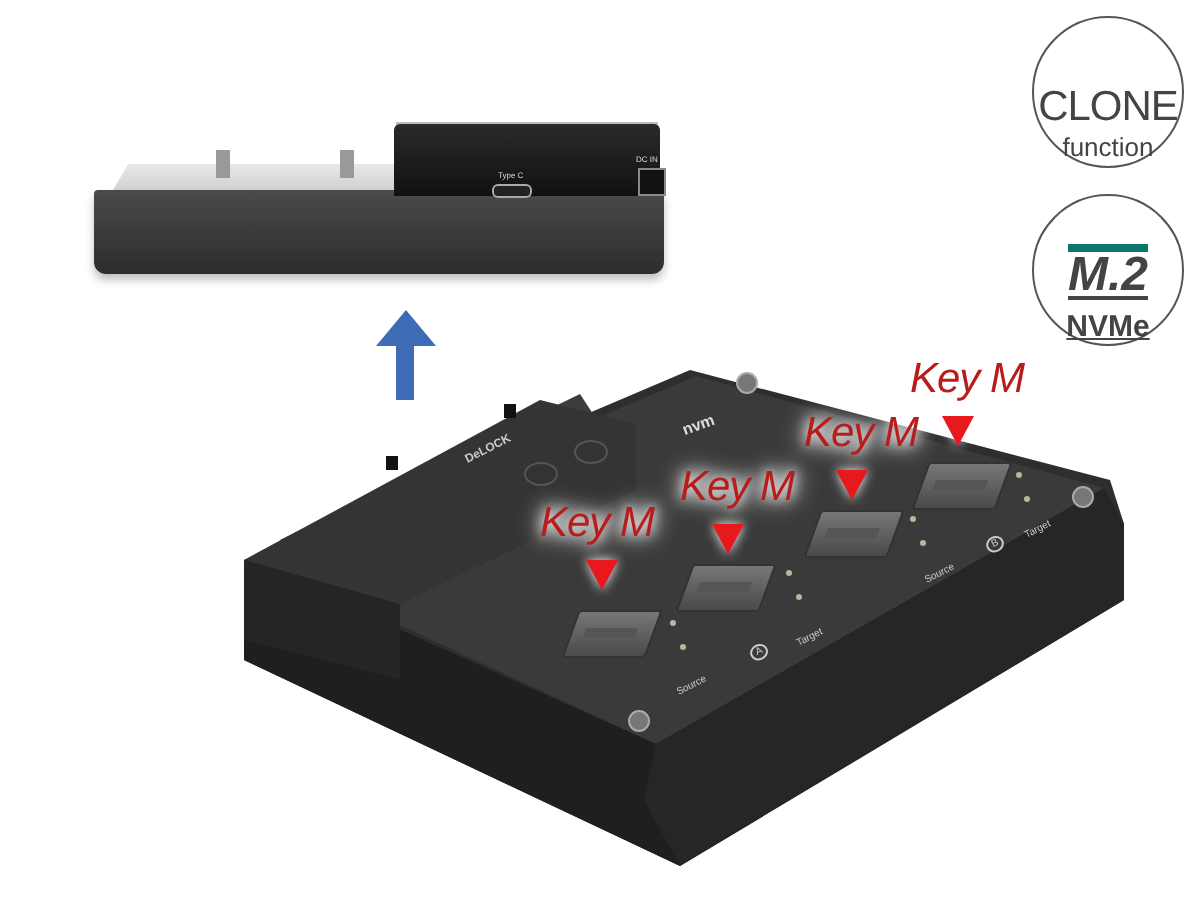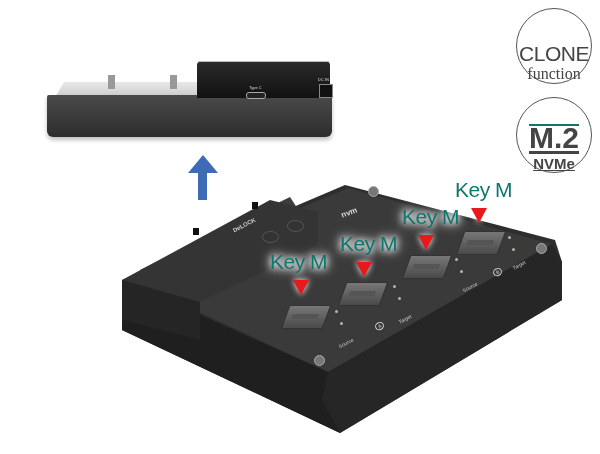--- a/index.html
+++ b/index.html
@@ -2,38 +2,38 @@
 <html><head>
   <meta charset="utf-8">
   <style>
     html, body { margin:0; padding:0; background:#ffffff; }
     body { width:600px; height:454px; position:relative; overflow:hidden; font-family:"Liberation Sans", sans-serif; }
     .abs { position:absolute; }
 
     
     .badge { position:absolute; border:1.5px solid #555; border-radius:50%; width:74px; height:74px; background:#fff; display:flex; flex-direction:column; align-items:center; justify-content:flex-end; color:#444; }
     .badge .big { font-size:21px; line-height:21px; letter-spacing:-0.5px; }
-    .badge .small { font-size:16px; line-height:19px;font-family:Liberation Serif, serif; }
-    .badge .m2 { font-size:30px; font-weight:bold; line-height:22px; border-top:2px solid #0f766e; padding-top:1px; text-decoration:underline; text-underline-offset:3px; }
+    .badge .small { font-size:13px; line-height:19px; }
+    .badge .m2 { font-size:24px; font-weight:bold; line-height:22px; border-top:4px solid #0f766e; padding-top:1px; text-decoration:underline; text-underline-offset:3px;font-style:italic; }
     .badge .nvme { font-size:15px; font-weight:bold; margin-top:6px;text-decoration:underline; }
 
     
     .side-base { left:47px; top:95px; width:285px; height:42px; background:linear-gradient(#4a4a4a,#2d2d2d); border-radius:2px 2px 6px 6px; box-shadow:0 3px 4px rgba(0,0,0,0.25); }
     .side-tray { left:60px; top:82px; width:140px; height:14px; background:linear-gradient(#e8e8e8,#cfcfcf); transform:skewX(-30deg); }
     .side-post { width:7px; height:14px; background:#999; top:75px; }
     .side-top { left:197px; top:62px; width:133px; height:36px; background:linear-gradient(#2a2a2a,#111); border-radius:3px 3px 0 0; }
     .side-top-lip { left:198px; top:61px; width:131px; height:3px; background:#bbb; }
     .port-label { font-size:4px; color:#ddd; }
     .port-usbc { left:246px; top:92px; width:18px; height:5px; border:1px solid #aaa; border-radius:3px; background:#222; }
     .port-dc { left:319px; top:84px; width:12px; height:12px; background:#111; border:1px solid #888; }
 
     
     .arrow-shaft { left:198px; top:170px; width:9px; height:30px; background:#3e6bb5; }
     .arrow-head { left:188px; top:155px; width:0; height:0; border-left:15px solid transparent; border-right:15px solid transparent; border-bottom:18px solid #3e6bb5; }
-    .key { position:absolute; font-size:21px; color:#0f766e; letter-spacing:-0.5px; text-shadow:0 0 6px #fff, 0 0 10px #fff, 0 0 14px #fff; }
+    .key { position:absolute; font-size:21px; color:#b91c1c; letter-spacing:-0.5px; text-shadow:0 0 6px #fff, 0 0 10px #fff, 0 0 14px #fff;font-style:italic; }
     .tri { position:absolute; width:0; height:0; border-left:8px solid transparent; border-right:8px solid transparent; border-top:15px solid #e8191d; filter:drop-shadow(0 0 3px #fff); }
     .slot { position:absolute; width:40px; height:22px; background:linear-gradient(#777,#4a4a4a); border:1px solid #333; border-radius:2px; transform:skewX(-20deg); }
     .slot::after { content:""; position:absolute; left:6px; top:8px; width:26px; height:5px; background:#555; }
     .led { position:absolute; width:3px; height:3px; border-radius:50%; background:#b5b89a; }
     .label-tiny { position:absolute; font-size:5px; color:#ccc; transform:rotate(-27deg); }
     .screw { position:absolute; width:9px; height:9px; border-radius:50%; background:#777; border:1px solid #aaa; }
     .btn-round { position:absolute; width:15px; height:10px; border-radius:50%; background:#333; border:1px solid #555; }
   </style>
 </head>
 <body>

